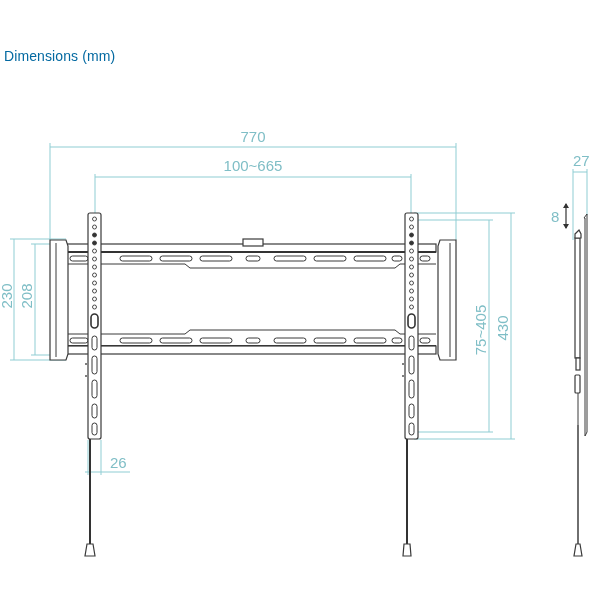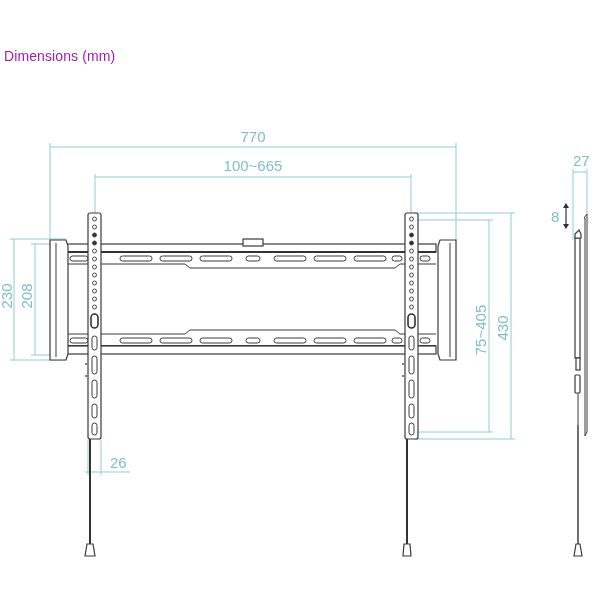--- a/index.html
+++ b/index.html
@@ -1,18 +1,18 @@
 <!DOCTYPE html>
 <html><head>
 <meta charset="utf-8">
 <style>
   html, body { margin: 0; padding: 0; background: #ffffff; }
   body { width: 600px; height: 600px; position: relative; overflow: hidden;
          font-family: "Liberation Sans", sans-serif; }
-  #title { position: absolute; left: 4px; top: 48px; font-size: 14px; color: #a21caf;
+  #title { position: absolute; left: 4px; top: 48px; font-size: 14px; color: #0369a1;
            font-weight: 300; letter-spacing: 0.1px; }
   svg { position: absolute; left: 0; top: 0; }
   .dim { stroke: #8fcdd3; stroke-width: 1; fill: none; }
   .dimtxt { fill: #7fbec6; font-size: 15px; font-family: "Liberation Sans", sans-serif; }
   .part { stroke: #3a3a3a; stroke-width: 1.2; fill: #ffffff; }
   .thin { stroke: #3a3a3a; stroke-width: 1; fill: none; }
   .thick { stroke: #333; stroke-width: 2; fill: none; }
 </style>
 </head>
 <body>

